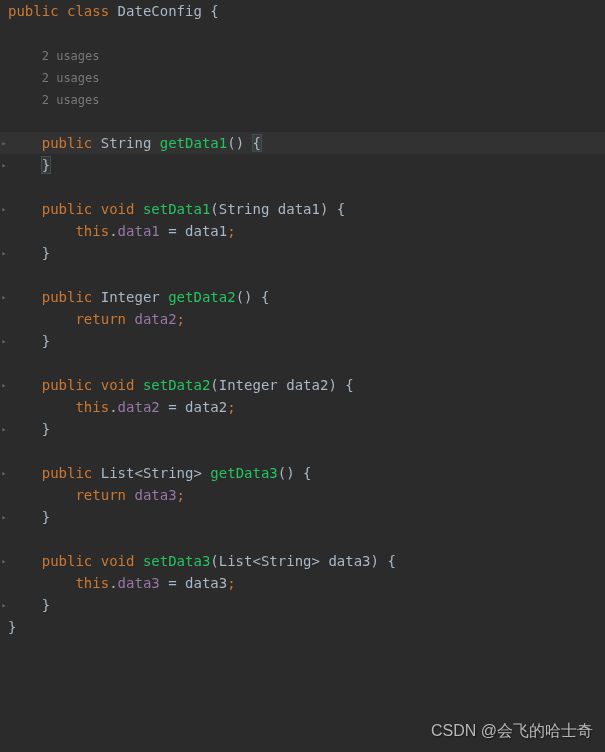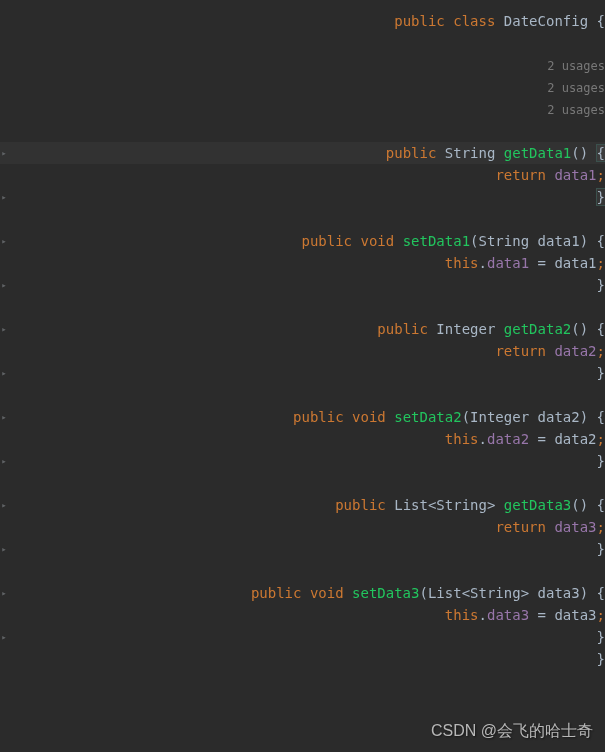--- a/index.html
+++ b/index.html
@@ -10,23 +10,22 @@
     font-family: "Consolas", "Monaco", monospace;
     font-size: 14px;
     line-height: 22px;
     color: #a9b7c6;
     width: 605px;
     height: 752px;
     overflow: hidden;
     position: relative;
   }
   .editor {
-    padding: 10px 0 0 0;
+    padding: 0 0 0 0;
     position: relative;
-    text-align: right;
   }
   .line {
     padding-left: 8px;
     white-space: pre;
     position: relative;
     height: 22px;
   }
   .line.highlight { background: #323232; }
   .gutter-fold {
     position: absolute;
@@ -80,21 +79,20 @@
   <div class="line">    <span class="usage">2 usages</span></div>
 
 
   <div class="line">    <span class="usage">2 usages</span></div>
 
 
   <div class="line"></div>
 
   <div class="line highlight"><span class="gutter-fold">▸</span>    <span class="kw">public</span> <span class="type">String</span> <span class="method">getData1</span><span class="punct">(</span><span class="punct">)</span> <span class="punct brace-outline">{</span></div>
 
-  <div class="line">        <span class="kw">return</span> <span class="member">data1</span><span class="semi">;</span></div>
 
   <div class="line"><span class="gutter-fold">▸</span>    <span class="punct brace-outline">}</span></div>
 
   <div class="line"></div>
 
   <div class="line"><span class="gutter-fold">▸</span>    <span class="kw">public</span> <span class="kw">void</span> <span class="method">setData1</span><span class="punct">(</span><span class="type">String</span> <span class="ident">data1</span><span class="punct">)</span> <span class="punct">{</span></div>
 
   <div class="line">        <span class="kw">this</span><span class="punct">.</span><span class="member">data1</span><span class="punct"> = </span><span class="ident">data1</span><span class="semi">;</span></div>
 
   <div class="line"><span class="gutter-fold">▸</span>    <span class="punct">}</span></div>

